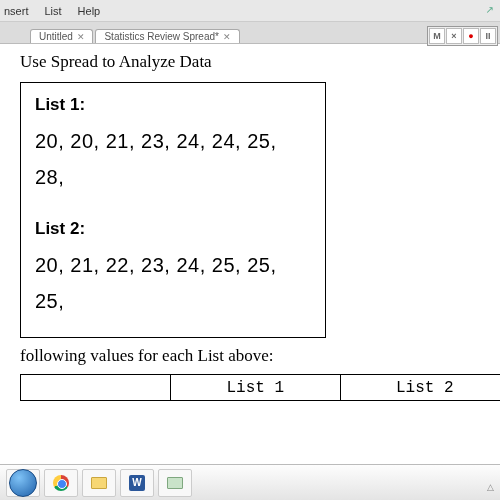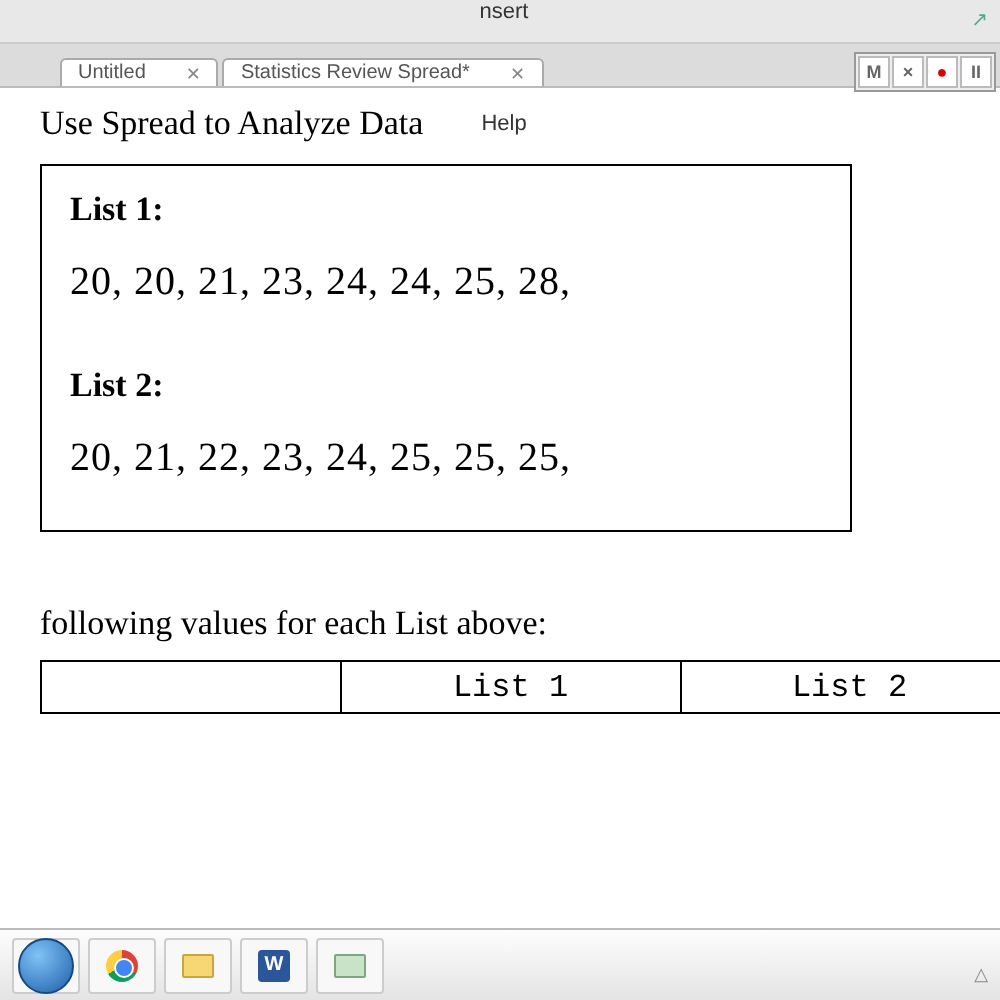--- a/index.html
+++ b/index.html
@@ -11,40 +11,39 @@
     overflow: hidden;
     position: relative;
   }
   .menubar {
     height: 22px;
     background: #e8e8e8;
     display: flex; align-items: center;
     gap: 16px; padding-left: 4px;
     font-size: 11px; color: #333;
     border-bottom: 1px solid #ccc;
-    flex-direction: column;
   }
   .tabbar {
     height: 22px;
     background: #dcdcdc;
     display: flex; align-items: flex-end;
     padding-left: 30px;
     border-bottom: 1px solid #bbb;
     position: relative;
   }
   .tab {
     background: #fff;
     border: 1px solid #aaa;
     border-bottom: none;
     border-radius: 3px 3px 0 0;
     padding: 1px 8px;
     font-size: 10px;
     color: #555;
     margin-right: 2px;
-    display: flex; align-items: center; gap: 20px;
+    display: flex; align-items: center; gap: 4px;
   }
   .tab .x { color: #888; font-size: 9px; }
   .toolbar-right {
     position: absolute;
     right: 2px; top: 4px;
     display: flex; gap: 1px;
     border: 1px solid #999;
     background: #eee;
     padding: 1px;
   }
@@ -66,32 +65,32 @@
     padding: 8px 0 0 20px;
   }
   .title {
     font-size: 17px;
     color: #000;
     margin-bottom: 10px;
     font-family: "Times New Roman", serif;
   }
   .box {
     border: 1.5px solid #000;
-    width: 406px;
+    width: 306px;
     padding: 12px 14px 18px 14px;
-    font-family: Liberation Serif, serif;
+    font-family: Liberation Sans, sans-serif;
     font-size: 17px;
   }
   .lbl { font-weight: bold; margin-bottom: 8px; }
   .vals { font-size: 20px; line-height: 1.8; letter-spacing: 0.5px; }
   .gap { height: 24px; }
   .prompt {
     font-family: "Times New Roman", serif;
     font-size: 17px;
-    margin-top: 36px;
+    margin-top: 8px;
   }
   .tbl {
     margin-top: 8px;
     border-collapse: collapse;
     width: 490px;
     font-family: "Times New Roman", serif;
     font-size: 16px;
   }
   .tbl td {
     border: 1px solid #000;

